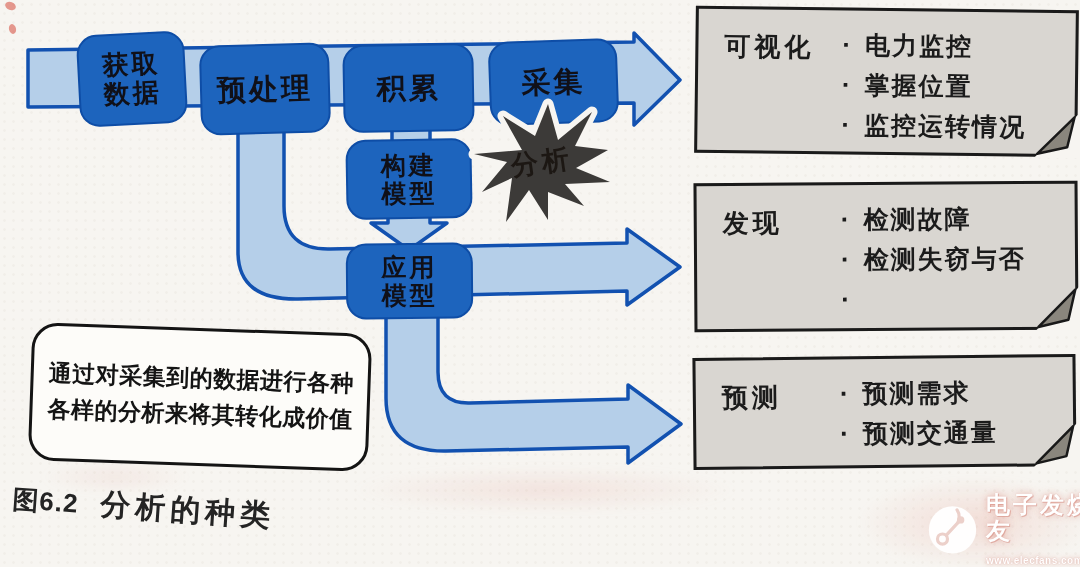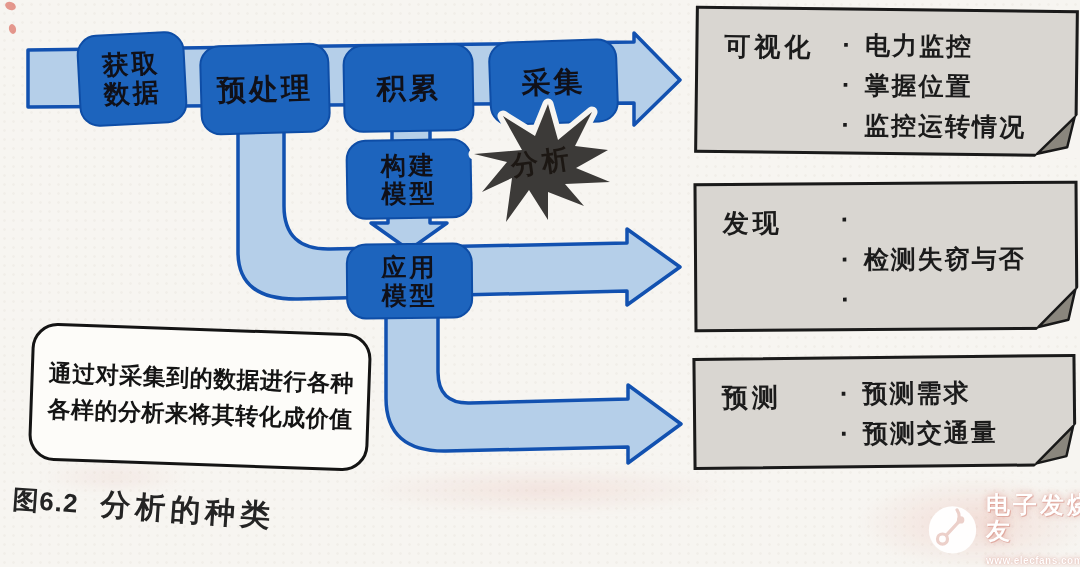--- a/index.html
+++ b/index.html
@@ -181,20 +181,21 @@
       <polygon points="0,44 44,0 44,44" fill="#f7f5f1"></polygon>
       <polygon points="3,40 40,3 33,33" fill="#8a867d" stroke="#191919" stroke-width="2.5" stroke-linejoin="round"></polygon>
     </svg>
   </div>
 
   <div class="note" id="note-discover">
     <div class="note-cat">发现</div>
     <div class="note-items">
       <div class="note-item">
           <span class="dot">·</span>
+          <span>检测故障</span>
         </div>
       <div class="note-item">
           <span class="dot">·</span>
           <span>检测失窃与否</span>
         </div>
       <div class="note-item">
           <span class="dot">·</span>
         </div>
     </div>
     <svg class="fold" width="44" height="44">

